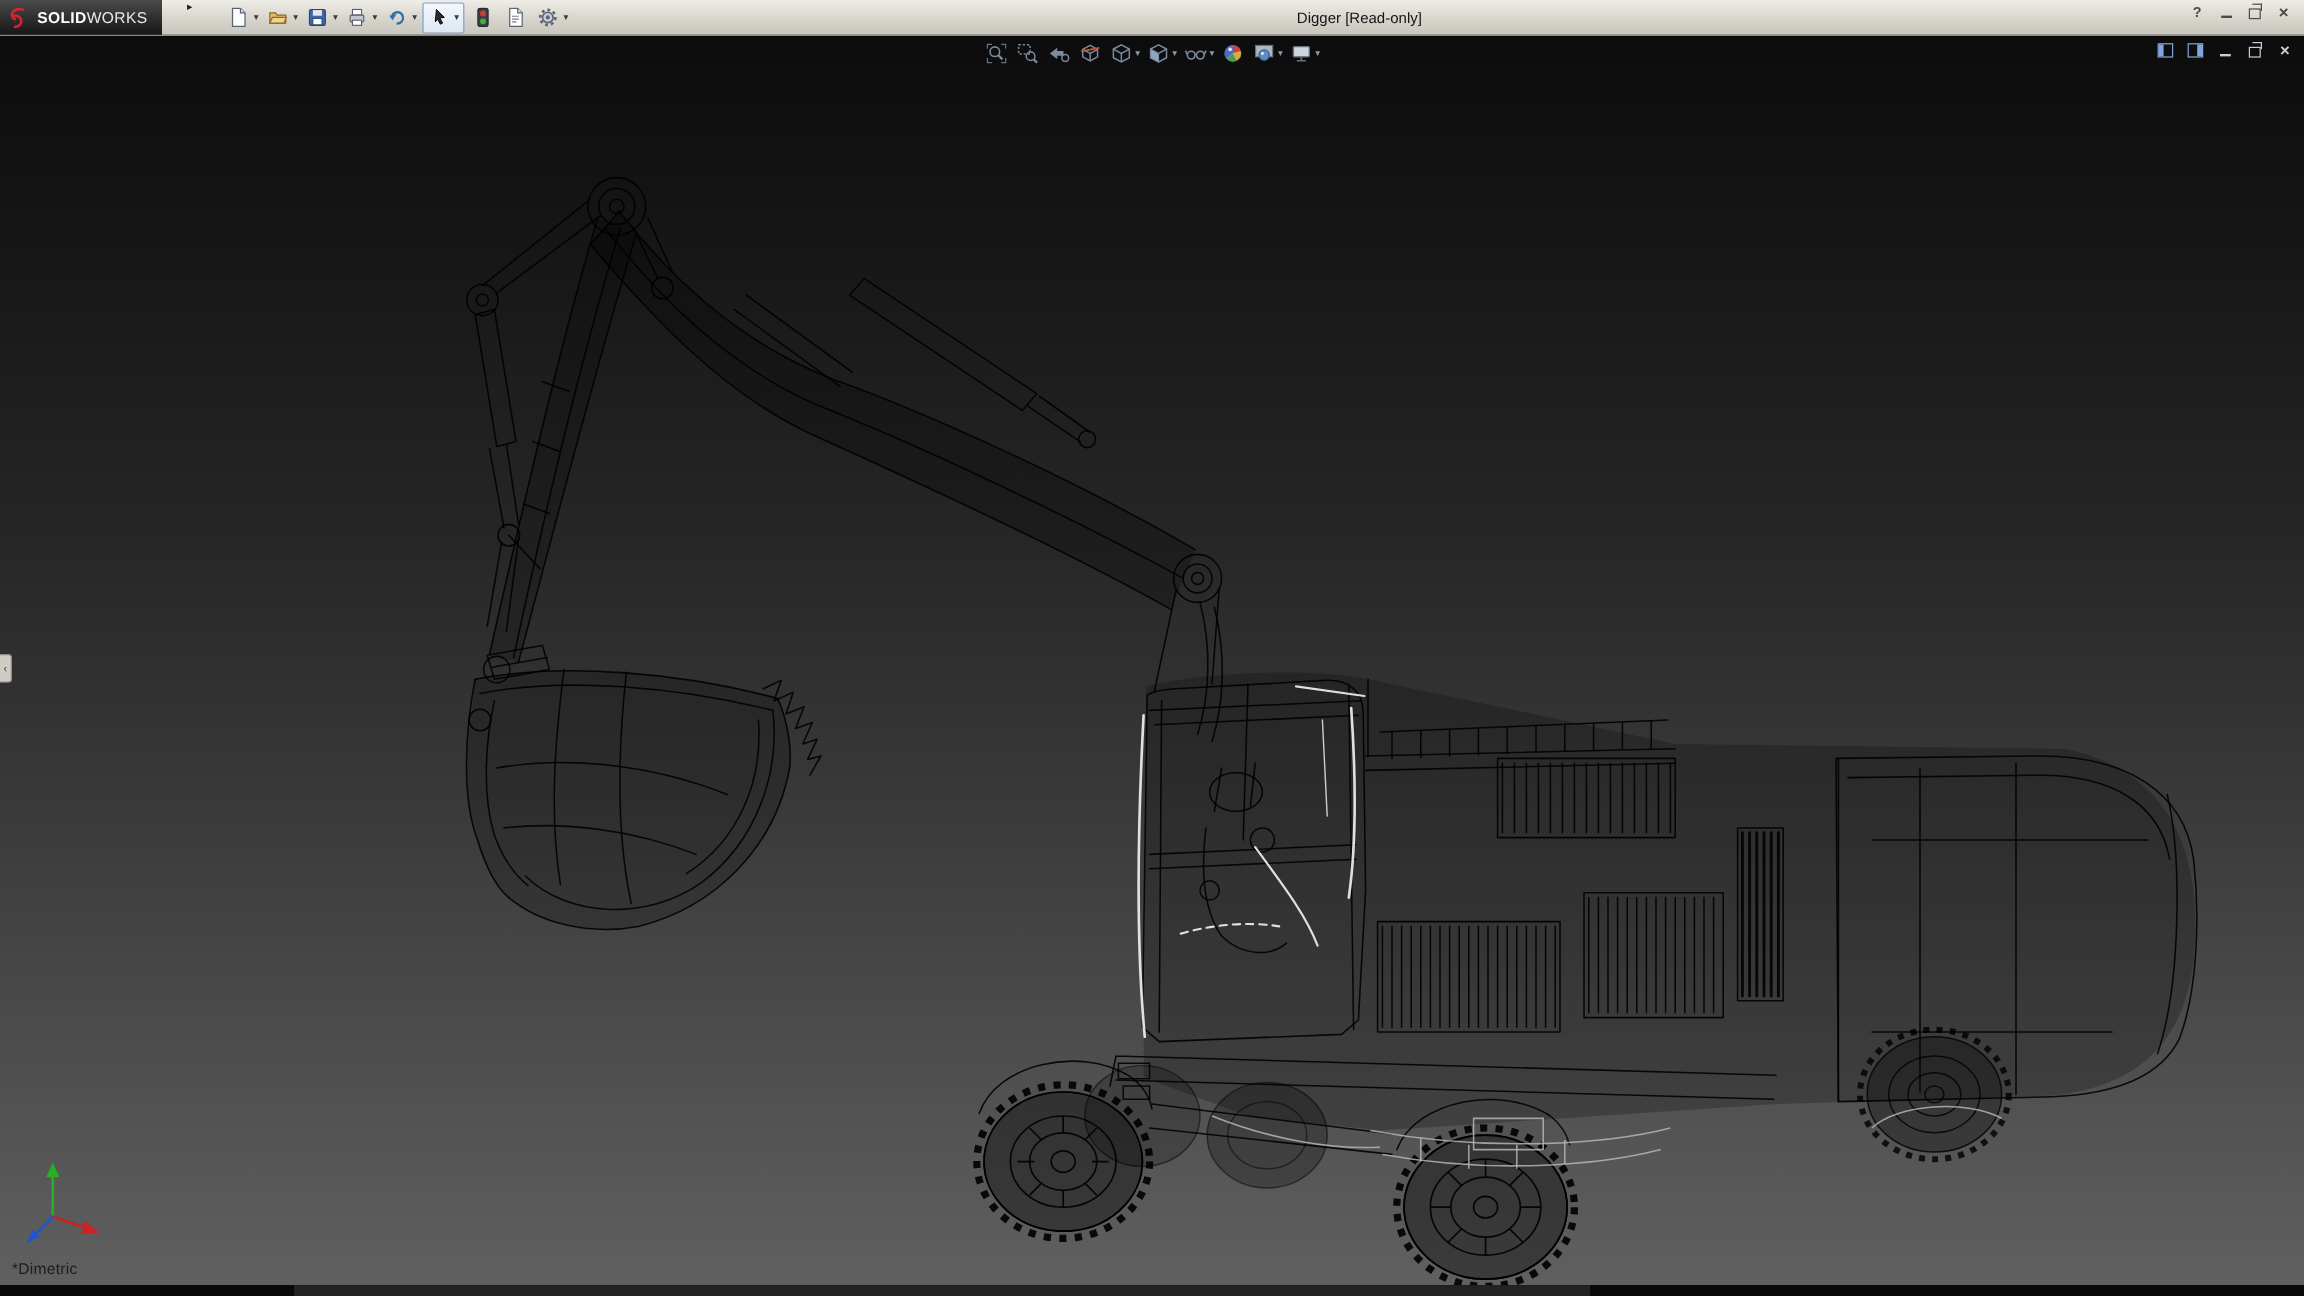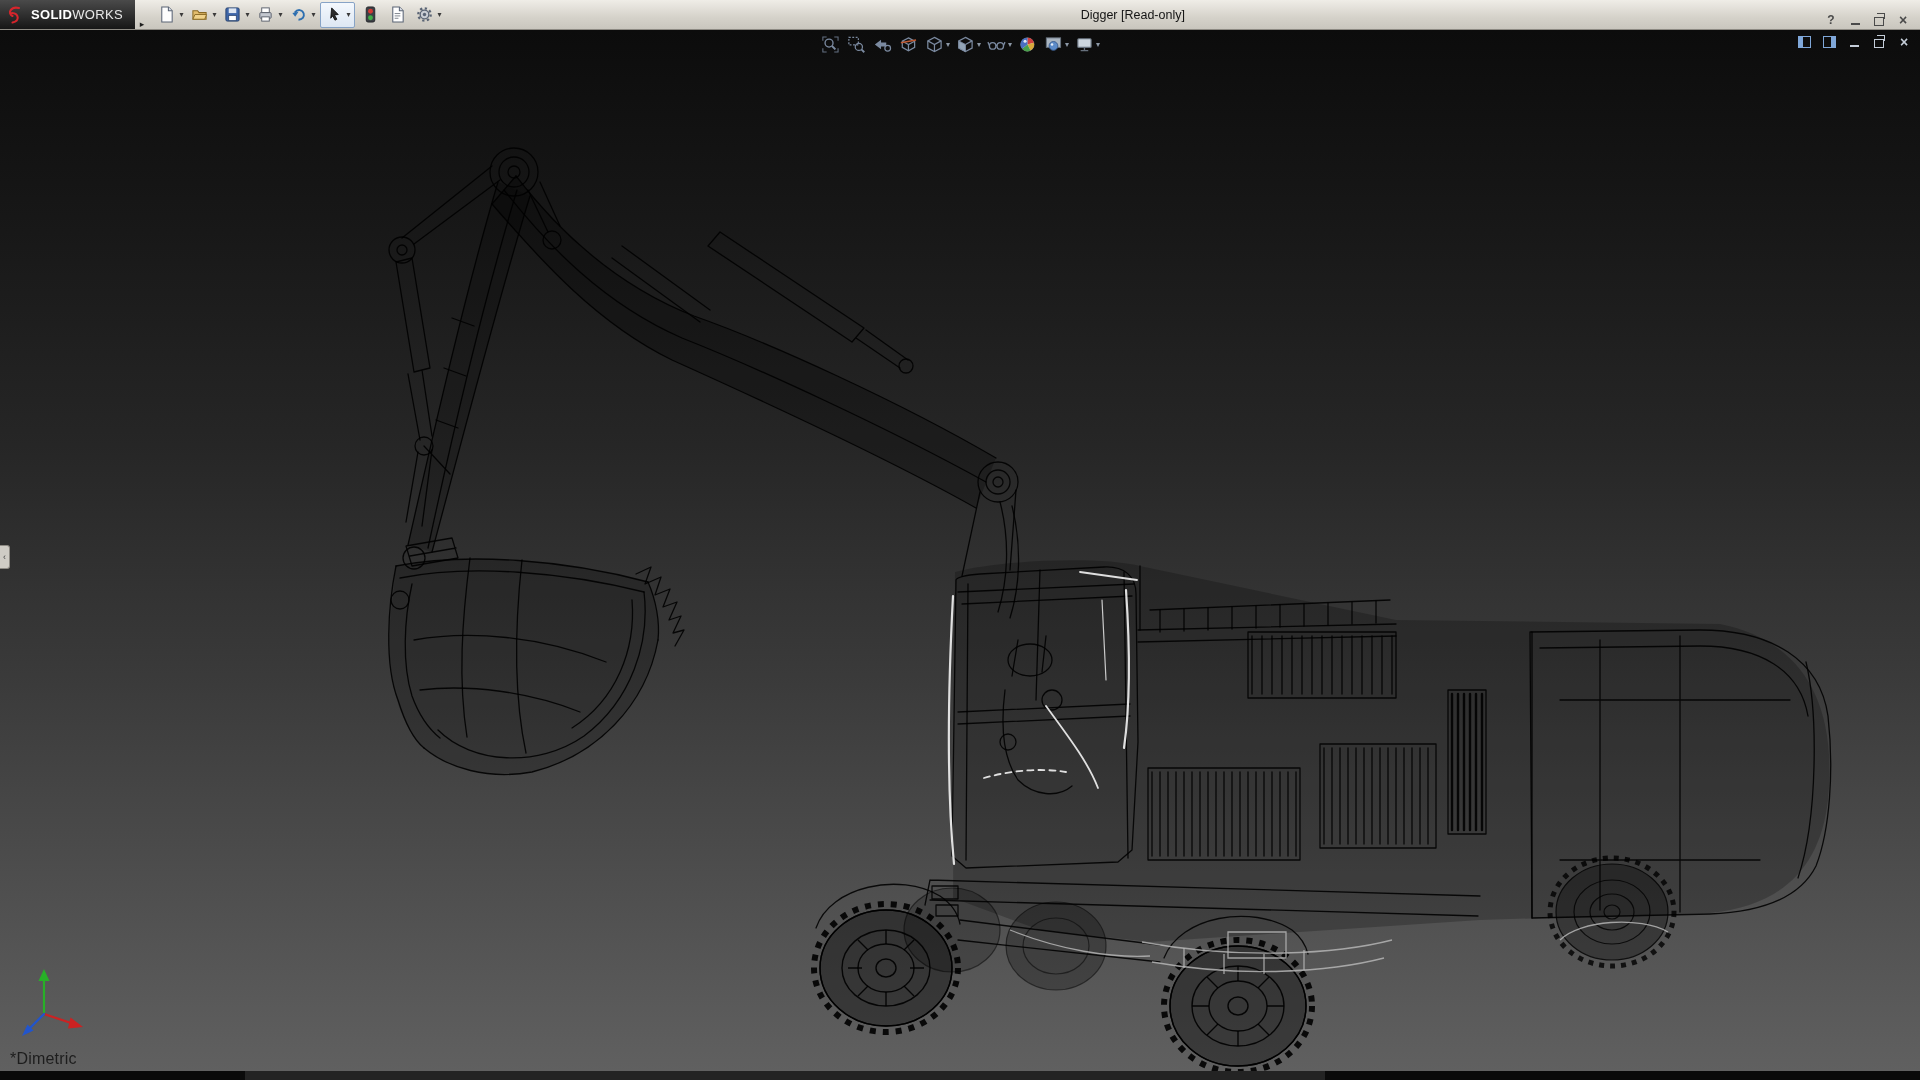--- a/index.html
+++ b/index.html
@@ -8,21 +8,21 @@
     font-family:"Liberation Sans", sans-serif;
     -webkit-font-smoothing:antialiased;
   }
   .app{position:relative;width:1920px;height:1080px;}
 
   
   .titlebar{
     position:absolute;top:0;left:0;right:0;height:29px;z-index:10;
     background:linear-gradient(#efede7,#d5d2ca 60%,#c9c6be);
     border-bottom:1px solid #8d8a83;
-    display:flex;align-items:flex-end;
+    display:flex;align-items:flex-start;gap:16px;
   }
   .logo{
     height:29px;display:flex;align-items:center;gap:5px;
     background:linear-gradient(#4a4a4a,#161616);
     padding:0 12px 0 6px;
   }
   .brand{font-size:13px;letter-spacing:.3px;white-space:nowrap;}
   .brand .b{font-weight:bold;color:#ffffff;}
   .brand .r{font-weight:normal;color:#e9e9e9;}
   .menu-arrow{font-size:9px;color:#1e1e1e;padding:0 5px;cursor:default;}
@@ -86,21 +86,21 @@
     position:absolute;left:0;top:545px;width:10px;height:24px;z-index:5;
     background:#cfccc5;border:1px solid #8d8a83;border-left:none;border-radius:0 3px 3px 0;
     display:flex;align-items:center;justify-content:center;
     font-size:9px;color:#444;padding:0;
   }
 
   
   .triad{position:absolute;left:12px;top:960px;z-index:4;width:90px;height:86px;}
   .orient-label{
     position:absolute;left:10px;top:1050px;z-index:4;
-    font-size:16px;color:#1d1d1d;letter-spacing:.2px;
+    font-size:13px;color:#1d1d1d;letter-spacing:.2px;
   }
 
   
   .bottombar{position:absolute;left:0;right:0;bottom:0;height:9px;background:#0a0a0a;z-index:8;}
   .bottombar .seg{position:absolute;left:245px;width:1080px;top:0;bottom:0;background:#232323;}
 </style>
 </head>
 <body>
 
 <div class="app">

